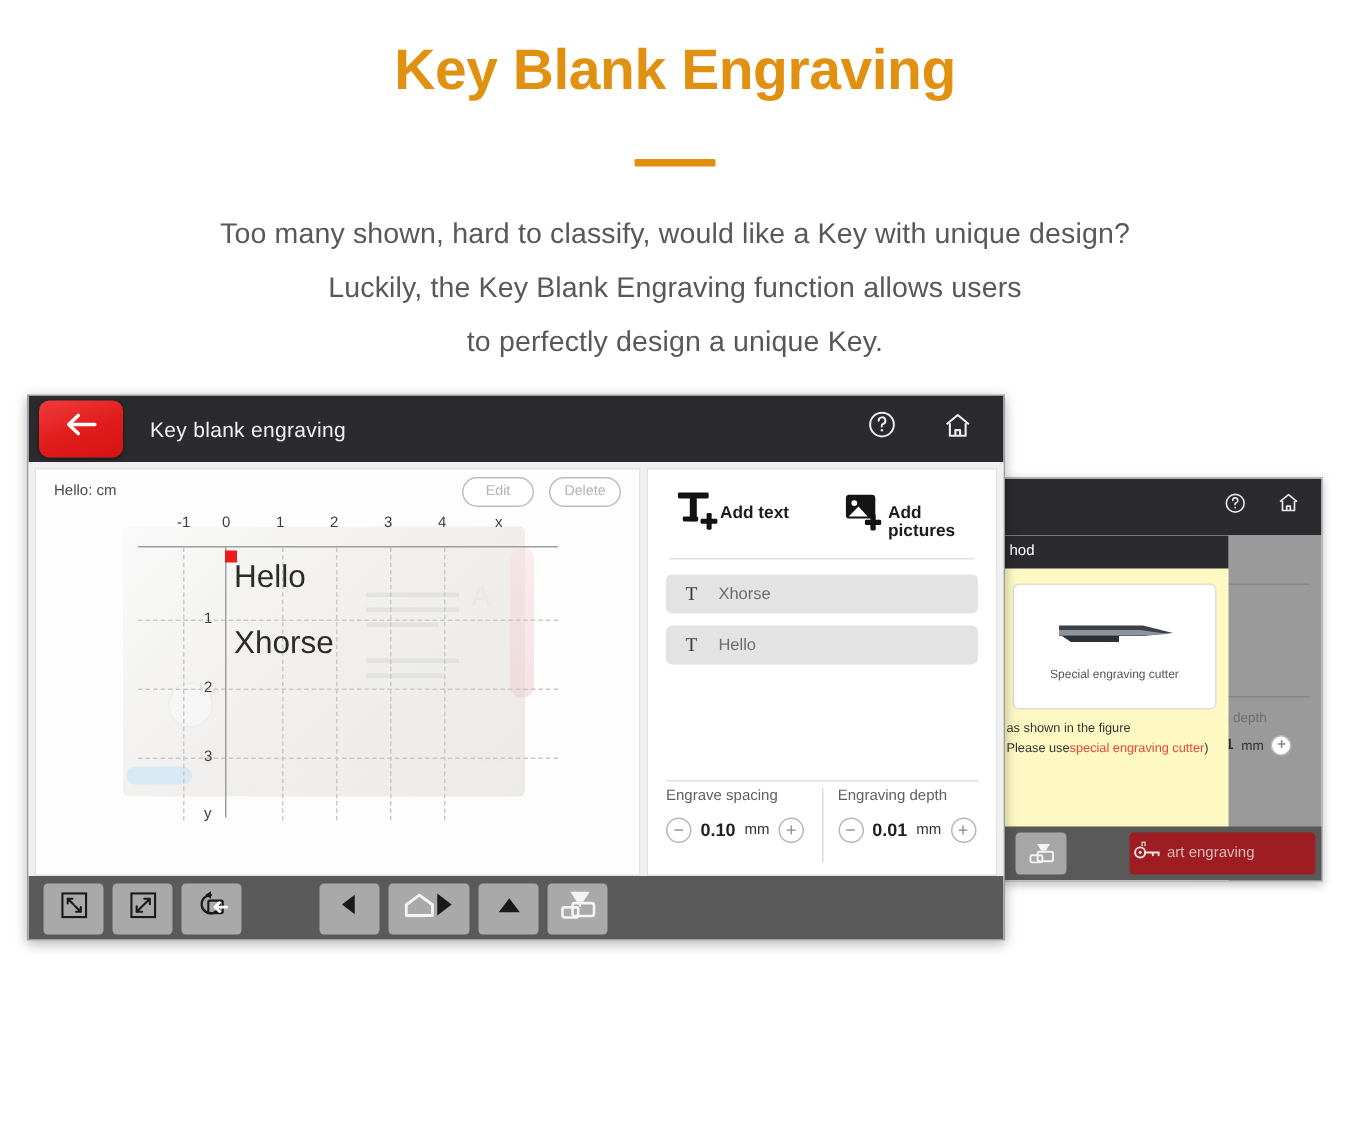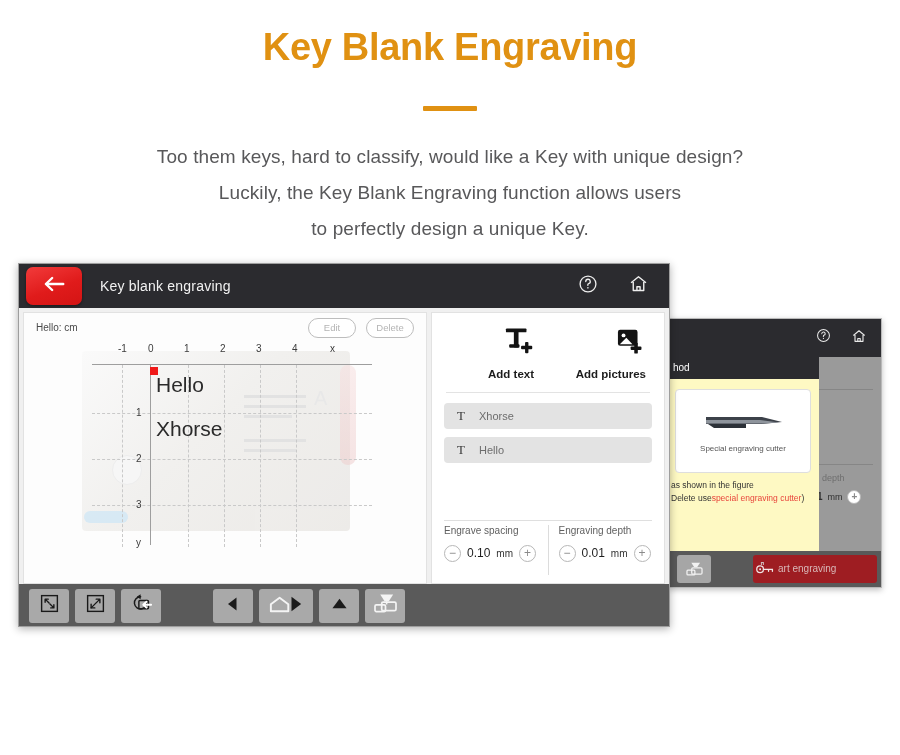--- a/index.html
+++ b/index.html
@@ -159,21 +159,21 @@
     position:absolute; left:30px; top:104px; width:30px; height:30px;
     border-radius:50%; background:#f6f6f6; border:1px solid #ededed;
   }
 
   
   .tools-pane {
     flex: 1; background: #ffffff; margin: 4px 4px 0 4px;
     border: 1px solid #e2e2e2; position: relative; padding: 10px 12px;
   }
   .add-row { display: flex; gap: 28px; padding: 4px 6px 0 6px; }
-  .add-item { display: flex; flex-direction: column; align-items: flex-end; width: 84px; }
+  .add-item { display: flex; align-items: flex-start; width: 84px; }
   .add-item .lbl { font-size: 11.5px; color: #1c1c1c; margin-top: 9px; font-weight: 600; }
   .divider { height: 1px; background: #e3e3e3; margin: 12px 2px 10px; }
   .layer {
     height: 26px; background: #e3e3e3; border-radius: 4px; margin-bottom: 8px;
     display: flex; align-items: center; padding-left: 13px; gap: 14px;
   }
   .layer .t { font-size: 13px; color: #3a3a3a; font-family: "Liberation Serif", serif; }
   .layer .nm { font-size: 11px; color: #6d6d6d; }
   .param-sep { height: 1px; background: #dfdfdf; position: absolute; left: 12px; right: 12px; bottom: 62px; }
   .params {
@@ -182,21 +182,21 @@
   .param { flex: 1; }
   .param .lbl { font-size: 10px; color: #5f5f5f; }
   .param .stepper {
     display: flex; align-items: center; gap: 6px; margin-top: 9px;
   }
   .circ {
     width: 17px; height: 17px; border-radius: 50%; border: 1px solid #b7b7b7;
     display: flex; align-items: center; justify-content: center;
     color: #8a8a8a; font-size: 12px; line-height: 1; background: #fff;
   }
-  .param .val { font-size: 12px; font-weight: normal; color: #1f1f1f; }
+  .param .val { font-size: 12px; font-weight: bold; color: #1f1f1f; }
   .param .unit { font-size: 10px; color: #333; font-weight: normal; }
   .vsep { width: 1px; background: #dcdcdc; margin: 0 10px; }
 
   
   .win-a .botbar {
     height: 44px; background: #5a5a5a; display: flex; align-items: center; padding: 0 4px;
     position: relative;
   }
   .tbtn {
     width: 40px; height: 34px; background: #a9a9a9; border-radius: 3px;
@@ -210,21 +210,21 @@
     color: #d8c7c7; font-size: 13px; gap: 4px;
   }
 </style>
 </head>
 <body>
 
 <div class="promo">
   <div class="promo-title">Key Blank Engraving</div>
   <div class="promo-rule"></div>
   <div class="promo-body">
-    <div class="promo-line">Too them keys, hard to classify, would like a Key with unique design?</div>
+    <div class="promo-line">Too many shown, hard to classify, would like a Key with unique design?</div>
     <div class="promo-line">Luckily, the Key Blank Engraving function allows users</div>
     <div class="promo-line">to perfectly design a unique Key.</div>
   </div>
 </div>
 
 <div class="shots">
 
   <div class="win-b">
     <div class="topbar">
       <span>
@@ -263,21 +263,21 @@
             <svg width="86" height="26" viewBox="0 0 86 26">
               <path d="M6 9 H62 L82 14 L62 16 H6 Z" fill="#3c4149"></path>
               <path d="M6 12 H60 L79 14.6 L60 15.6 H6 Z" fill="#8e949c"></path>
               <path d="M8 16 H46 V20 H14 Z" fill="#2c3138"></path>
             </svg>
           </span>
           <div class="cap">Special engraving cutter</div>
         </div>
         <div class="note">
           <div>as shown in the figure</div>
-          <div><span>Delete use</span><span class="red">special engraving cutter</span><span>)</span></div>
+          <div><span>Please use</span><span class="red">special engraving cutter</span><span>)</span></div>
         </div>
         <div class="footer-strip"></div>
       </div>
     </div>
 
     <div class="botbar">
       <div class="btn-sq">
         <svg width="19" height="16" viewBox="0 0 24 20" fill="none" stroke="#f2f2f2" stroke-width="1.6">
           <rect x="8.5" y="8.5" width="13" height="8" rx="1.5"></rect>
           <rect x="2.5" y="11.5" width="10" height="6" rx="1.2"></rect>

